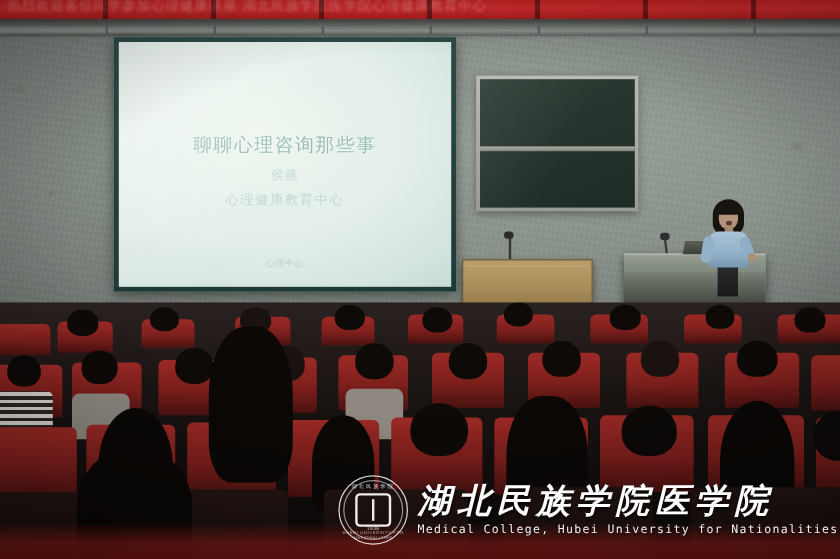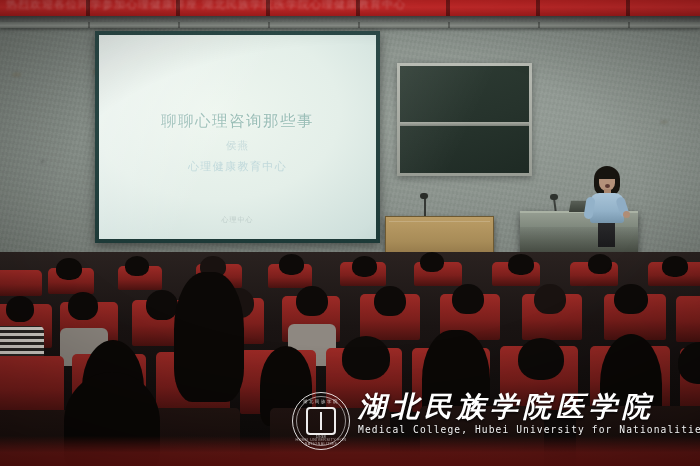--- a/index.html
+++ b/index.html
@@ -315,24 +315,24 @@
   }
   .vignette {
     position: absolute; inset: 0;
     background: radial-gradient(110% 85% at 50% 42%, rgba(0,0,0,0) 38%, rgba(0,0,0,.55) 100%);
     pointer-events: none;
   }
 
   
   .watermark {
     position: absolute;
-    left: 292px; top: 392px;
+    left: 282px; top: 392px;
     width: 400px; height: 66px;
     display: flex;
-    align-items: flex-start;
+    align-items: center;
     gap: 8px;
   }
   .wm-seal {
     position: relative;
     width: 58px; height: 58px;
     border-radius: 50%;
     border: 1.6px solid rgba(255,255,255,.85);
     box-sizing: border-box;
     flex: 0 0 auto;
   }

